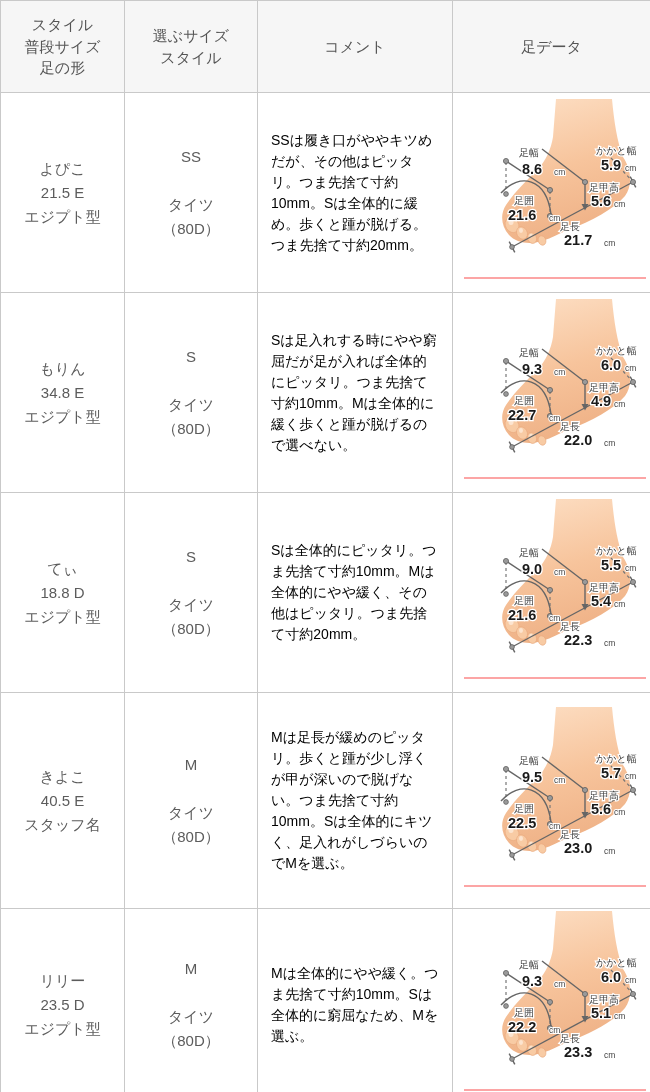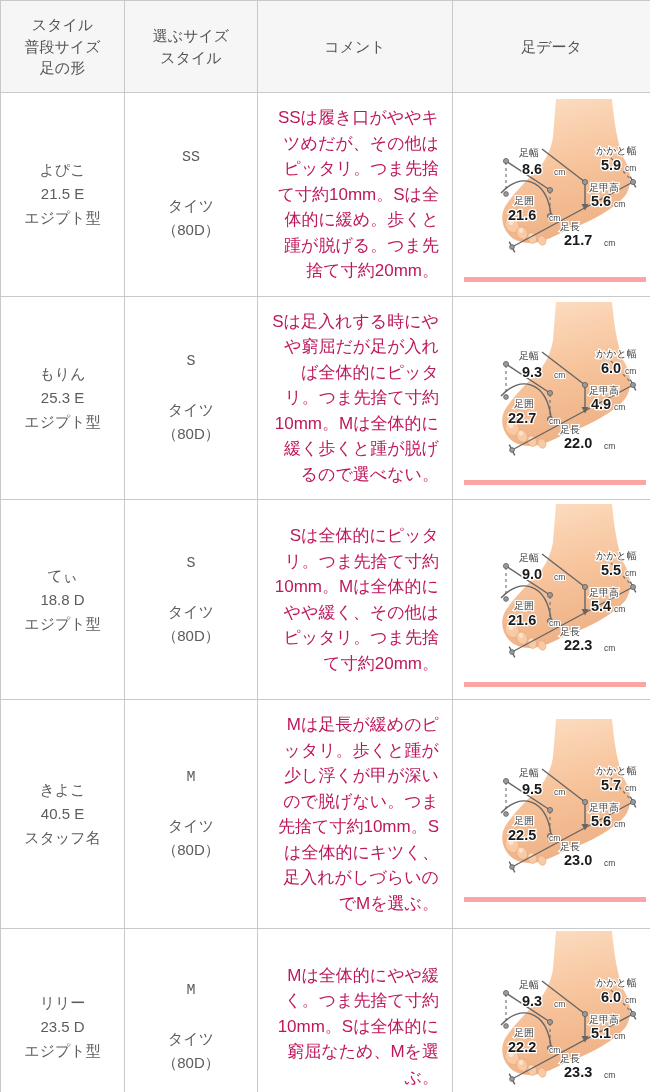--- a/index.html
+++ b/index.html
@@ -10,24 +10,24 @@
   col.col-size{width:133px;}
   col.col-comment{width:195px;}
   col.col-foot{width:198px;}
   th,td{border:1px solid #c9c9c9;vertical-align:middle;}
   thead tr{height:92px;}
   th{background:#f6f6f6;font-weight:normal;color:#555;font-size:15px;line-height:1.45;padding:6px 4px;}
   tbody tr{height:200px;background:#fff;}
   tbody tr:nth-of-type(4){height:216px;}
   tbody tr:nth-of-type(5){height:177px;}
   td.c-staff,td.c-size{text-align:center;font-size:15px;line-height:1.6;color:#5c5c5c;padding:6px 4px;}
-  .size-val{margin-bottom:24px;font-family:Liberation Mono, monospace;}
-  td.c-comment{padding:12px 13px;font-size:17px;line-height:1.5;color:#be185d;text-align:right;}
+  .size-val{margin-bottom:24px;}
+  td.c-comment{padding:12px 13px;font-size:14px;line-height:1.5;color:#000000;text-align:left;}
   td.c-foot{padding:2px 0 6px 6px;text-align:center;}
-  .foot-fig{display:inline-block;border-bottom:5px solid #fca5a5;padding-bottom:2px;}
+  .foot-fig{display:inline-block;border-bottom:2px solid #fca5a5;padding-bottom:2px;}
   svg{display:block;}
   .m-line{stroke:#666;stroke-width:1.4;fill:none;}
   .m-dash{stroke:#777;stroke-width:1.2;fill:none;stroke-dasharray:3,3;}
   .m-dot{fill:#9a9a9a;stroke:#555;stroke-width:0.7;}
   .t-label{font-size:10px;fill:#3c3c3c;paint-order:stroke;stroke:#ffffff;stroke-width:2.5px;font-family:"Liberation Sans","DejaVu Sans",sans-serif;}
   .t-value{font-size:14.5px;font-weight:bold;fill:#1a1a1a;paint-order:stroke;stroke:#ffffff;stroke-width:2.5px;font-family:"Liberation Sans","DejaVu Sans",sans-serif;}
   .t-unit{font-size:8.5px;fill:#444;paint-order:stroke;stroke:#ffffff;stroke-width:2px;font-family:"Liberation Sans","DejaVu Sans",sans-serif;}
 </style>
 </head>
 <body>
@@ -129,21 +129,21 @@
               <text class="t-value" x="100" y="146">21.7</text>
               <text class="t-unit" x="140" y="147">cm</text>
             </svg>
             </span>
           </td>
         </tr>
 
         <tr>
           <td class="c-staff">
             <div>もりん</div>
-            <div>25.3 E</div>
+            <div>34.8 E</div>
             <div>エジプト型</div>
           </td>
           <td class="c-size">
             <div class="size-val">S</div>
             <div>タイツ</div>
             <div>（80D）</div>
           </td>
           <td class="c-comment">
             <div>Sは足入れする時にやや窮屈だが足が入れば全体的にピッタリ。つま先捨て寸約10mm。Mは全体的に緩く歩くと踵が脱げるので選べない。</div>
           </td>

